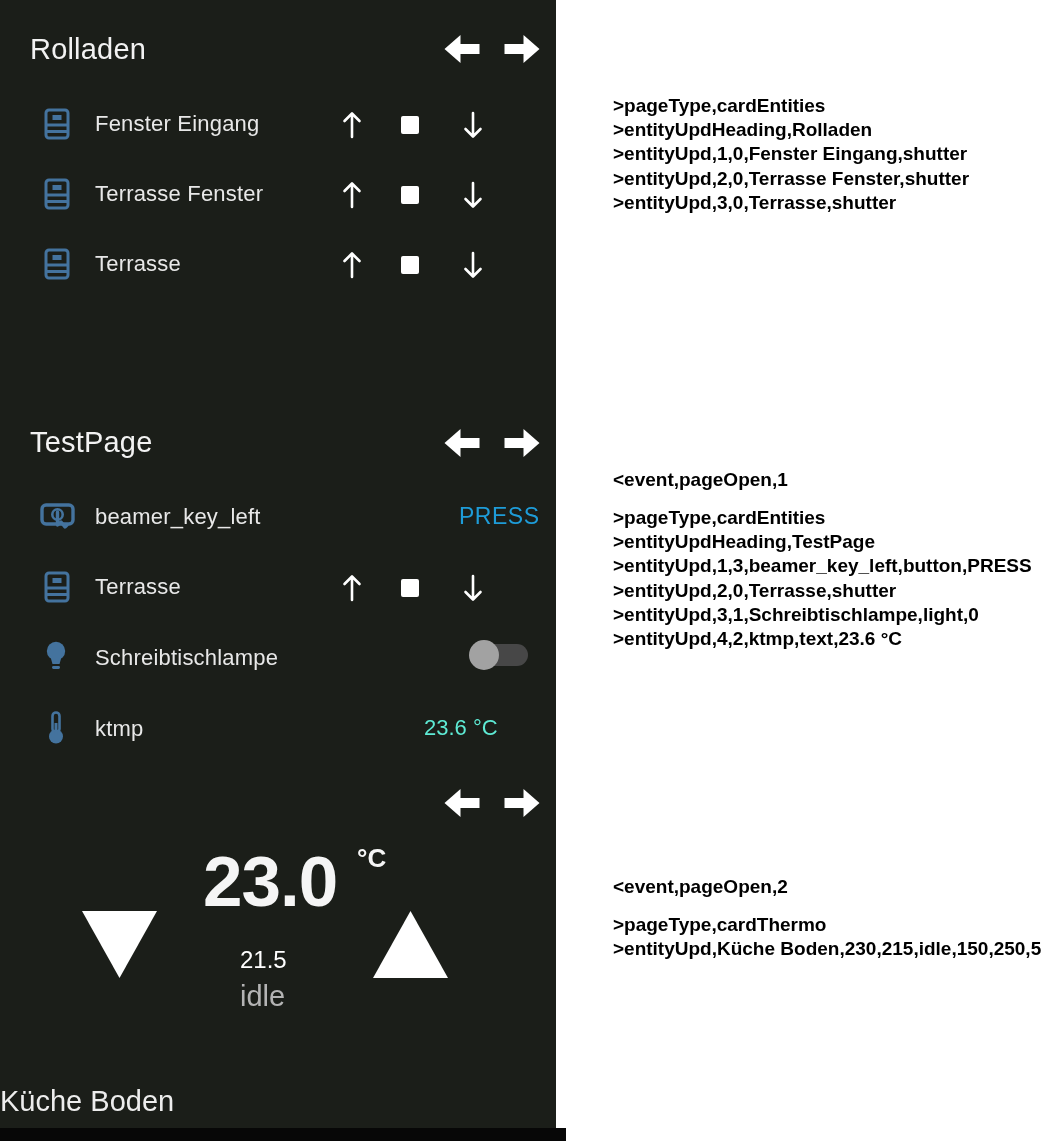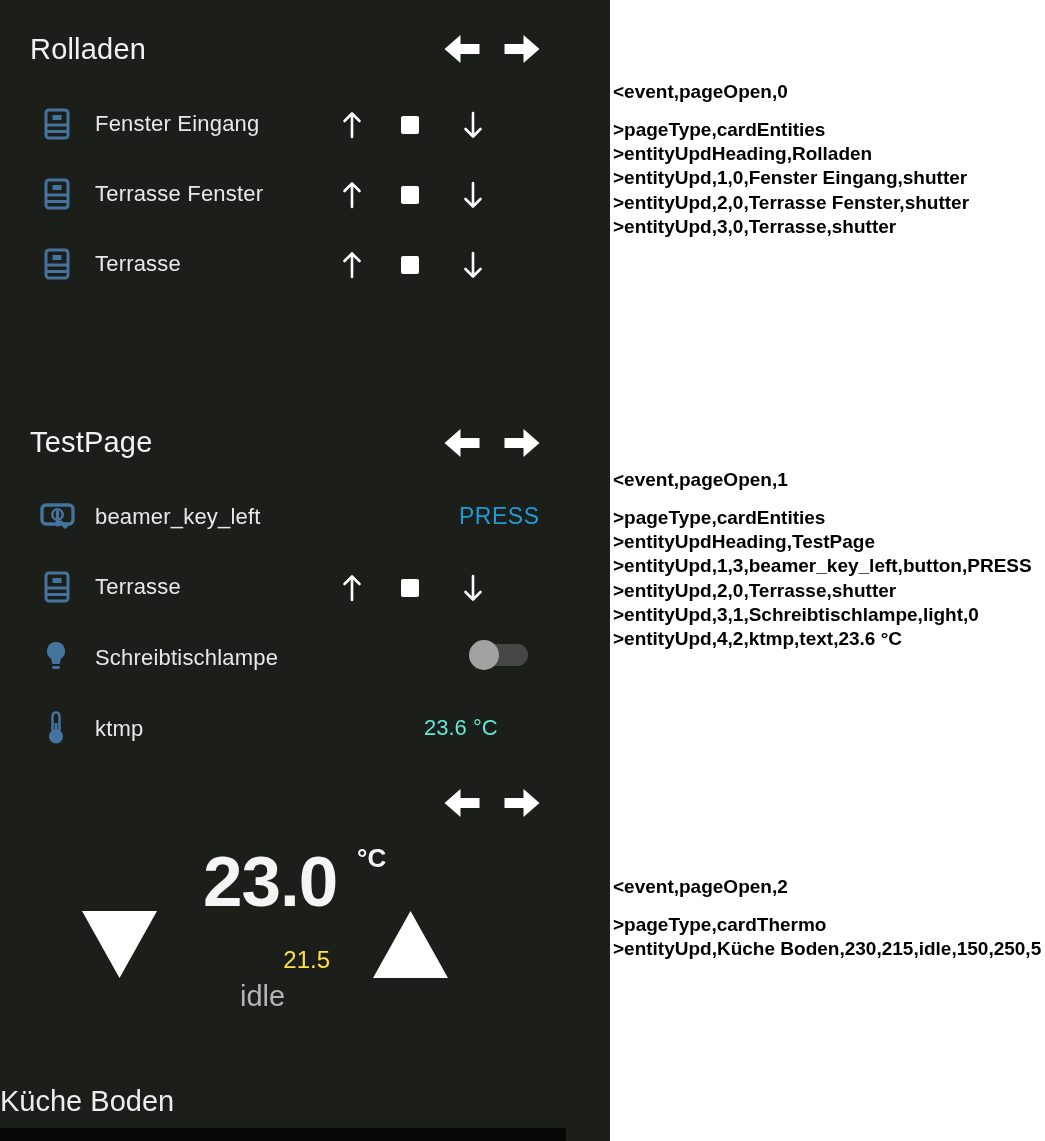--- a/index.html
+++ b/index.html
@@ -3,21 +3,21 @@
 <meta charset="utf-8">
 <style>
   html,body{margin:0;padding:0;}
   body{
     width:1045px;height:1141px;position:relative;background:#ffffff;
     font-family:"Liberation Sans", sans-serif;overflow:hidden;
   }
   .abs{position:absolute;}
   
   .panel{
-    left:0;top:0;width:610px;height:1141px;background:#1b1e19;
+    left:0;top:0;width:556px;height:1141px;background:#1b1e19;
     color:#eeeeee;
   }
   .bottom-strip{left:0;top:1128px;width:566px;height:13px;background:#070707;}
   .card-heading{
     left:30px;font-size:29px;font-weight:400;color:#f2f2f2;letter-spacing:.2px;
     white-space:nowrap;
   }
   .nav-arrow{width:38px;height:32px;display:block;cursor:pointer;}
   .row-icon{display:block;}
   .row-label{
@@ -26,21 +26,21 @@
   .thin-arrow{width:24px;height:34px;display:block;cursor:pointer;}
   .stop-square{width:18px;height:18px;background:#ffffff;border-radius:2px;cursor:pointer;}
   .press-label{
     font-size:23px;font-weight:400;color:#1e9cd8;letter-spacing:.5px;cursor:pointer;
   }
   .value-text{font-size:22px;color:#5eead4;white-space:nowrap;}
   .toggle-track{width:52px;height:22px;border-radius:11px;background:#474747;cursor:pointer;}
   .toggle-knob{width:30px;height:30px;border-radius:50%;background:#a2a2a2;cursor:pointer;}
   .big-temp{font-size:71px;font-weight:700;color:#f5f5f5;letter-spacing:-1px;line-height:1;}
   .big-unit{font-size:26px;font-weight:700;color:#f5f5f5;line-height:1;}
-  .setpoint{width:90px;text-align:right;font-size:24px;color:#fde047;}
+  .setpoint{width:90px;text-align:left;font-size:24px;color:#ffffff;}
   .hvac-state{width:90px;text-align:left;font-size:29px;color:#b4b4b4;}
   .thermo-title{left:0;width:530px;text-align:left;font-size:29px;color:#ededed;}
   .tri-btn{display:block;cursor:pointer;}
   
   .log-block{
     left:613px;width:430px;color:#000000;font-weight:700;font-size:19px;
     line-height:24px;white-space:nowrap;
   }
   .log-lines{margin-top:14px;line-height:24.2px;}
 </style>
@@ -201,21 +201,20 @@
     <div class="abs setpoint" style="left:240px;top:946px">21.5</div>
     <div class="abs hvac-state" style="left:240px;top:980px">idle</div>
 
     <div class="abs thermo-title" style="top:1085px">Küche Boden</div>
   </div>
 
   <div class="abs bottom-strip"></div>
 </div>
 
 <div class="abs log-block" style="top:80px">
-  <div>&lt;event,pageOpen,0</div>
   <div class="log-lines">
     <div>&gt;pageType,cardEntities</div>
     <div>&gt;entityUpdHeading,Rolladen</div>
     <div>&gt;entityUpd,1,0,Fenster Eingang,shutter</div>
     <div>&gt;entityUpd,2,0,Terrasse Fenster,shutter</div>
     <div>&gt;entityUpd,3,0,Terrasse,shutter</div>
   </div>
 </div>
 
 <div class="abs log-block" style="top:468px">

